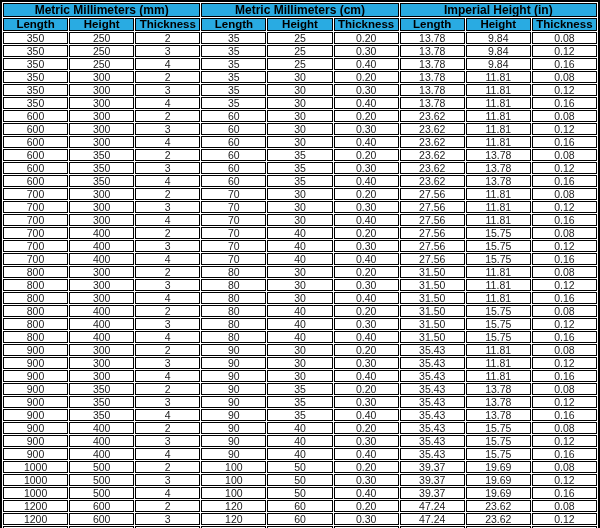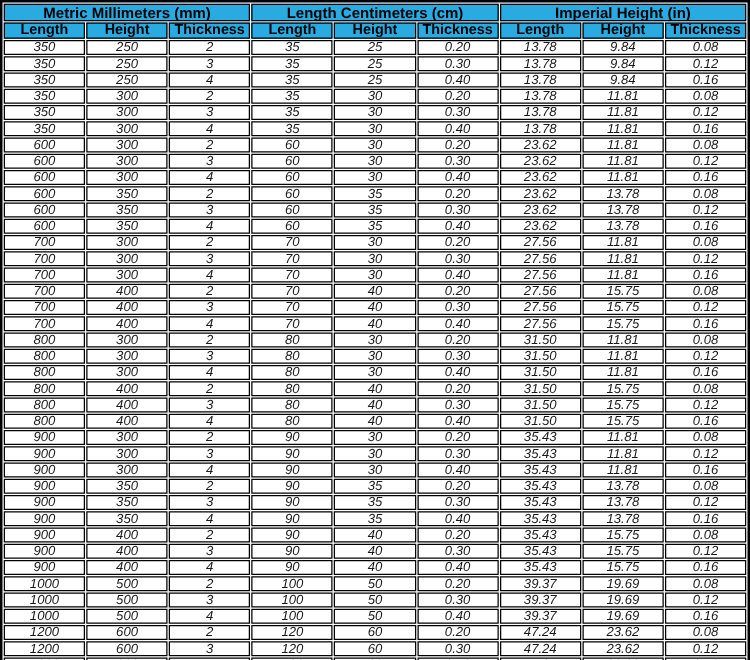--- a/index.html
+++ b/index.html
@@ -37,36 +37,36 @@
   }
   tr.col-row { height: 12px; }
   tr.col-row th {
     background: #29ABE2;
     color: #000000;
     font-weight: bold;
     font-size: 11.5px;
     line-height: 11px;
     margin-top: 42px;
   }
-  tbody tr { height: 10px; font-style: italic; }
+  tbody tr { height: 10px; }
   tbody td {
     color: #1a1a1a;
     font-size: 10.5px;
     line-height: 10px;
     background: #ffffff;
   }
 </style>
 </head>
 <body>
 
 <table class="dim-table">
   <thead>
     <tr class="group-row">
       <th colspan="3">Metric Millimeters (mm)</th>
-      <th colspan="3">Length Centimeters (cm)</th>
+      <th colspan="3">Metric Millimeters (cm)</th>
       <th colspan="3">Imperial Height (in)</th>
     </tr>
     <tr class="col-row">
       <th>Length</th>
       <th>Height</th>
       <th>Thickness</th>
       <th>Length</th>
       <th>Height</th>
       <th>Thickness</th>
       <th>Length</th>

